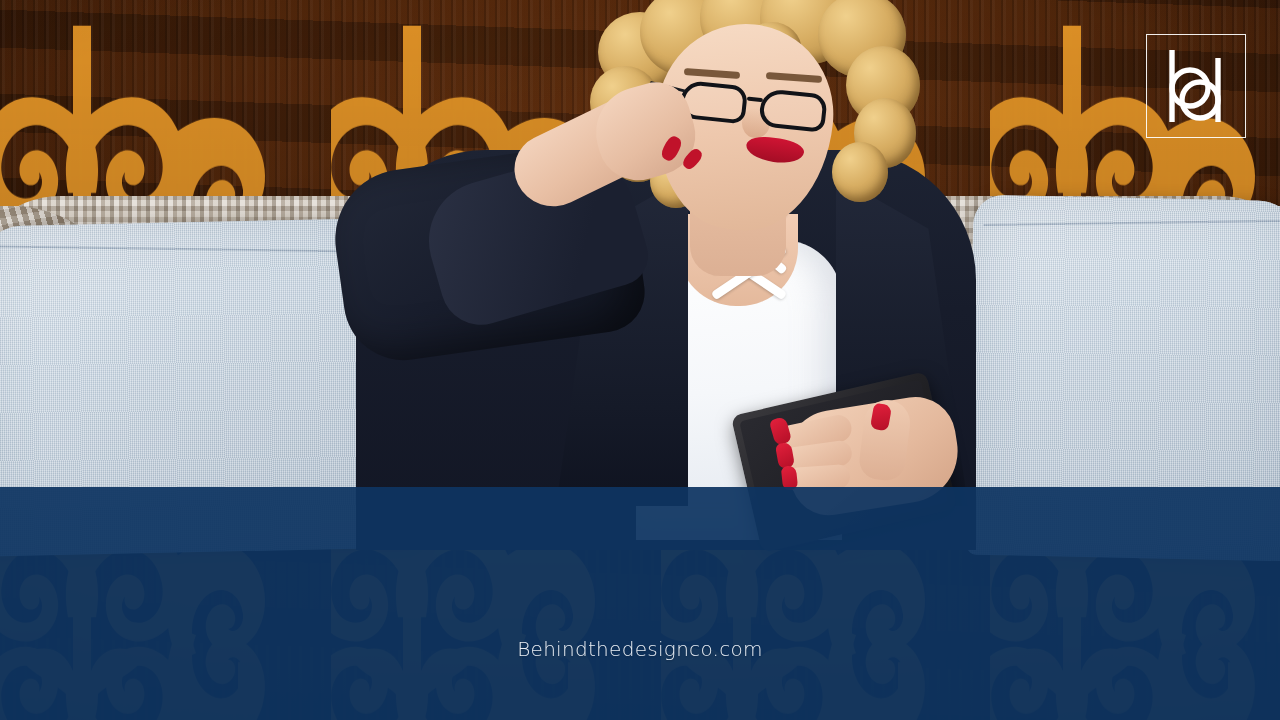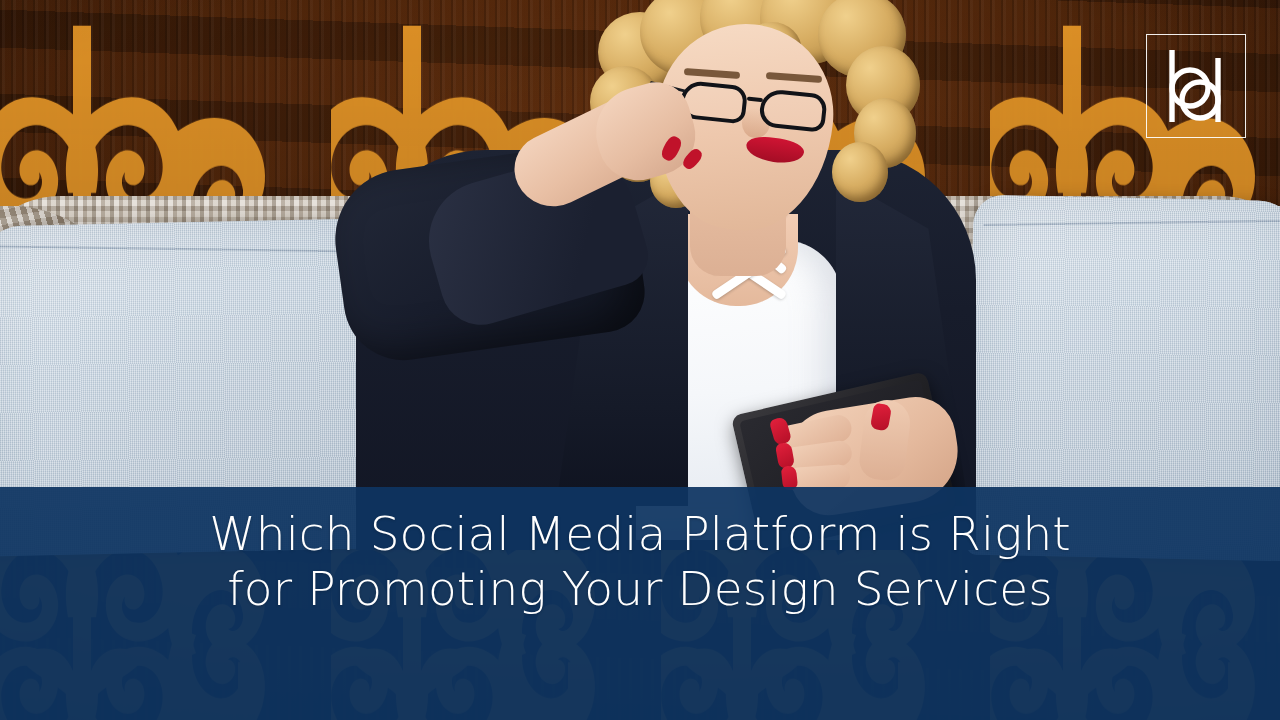--- a/index.html
+++ b/index.html
@@ -423,19 +423,16 @@
       <g fill="none" stroke="#FFFFFF" stroke-width="5.4">
         <line x1="18" y1="6" x2="18" y2="78"></line>
         <circle cx="36" cy="44" r="18"></circle>
         <circle cx="46" cy="56" r="18"></circle>
         <line x1="64" y1="14" x2="64" y2="78"></line>
       </g>
     </svg>
   </div>
 
   <div class="banner">
-    <div class="headline">
-      <span class="l1">Which Social Media Platform is Right</span>
-      <span class="l2">for Promoting Your Design Services</span>
-    </div>
+    <div class="subtitle">Behindthedesignco.com</div>
   </div>
 
 </div>
 
 </body></html>

